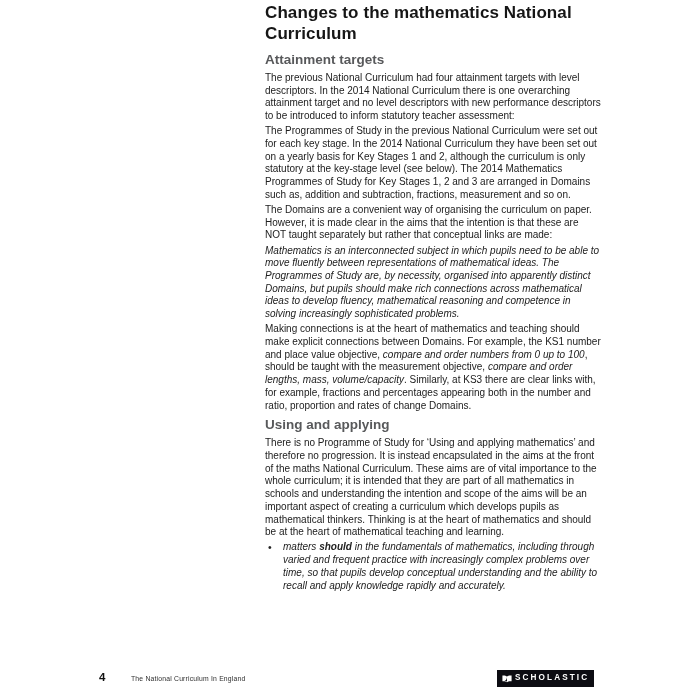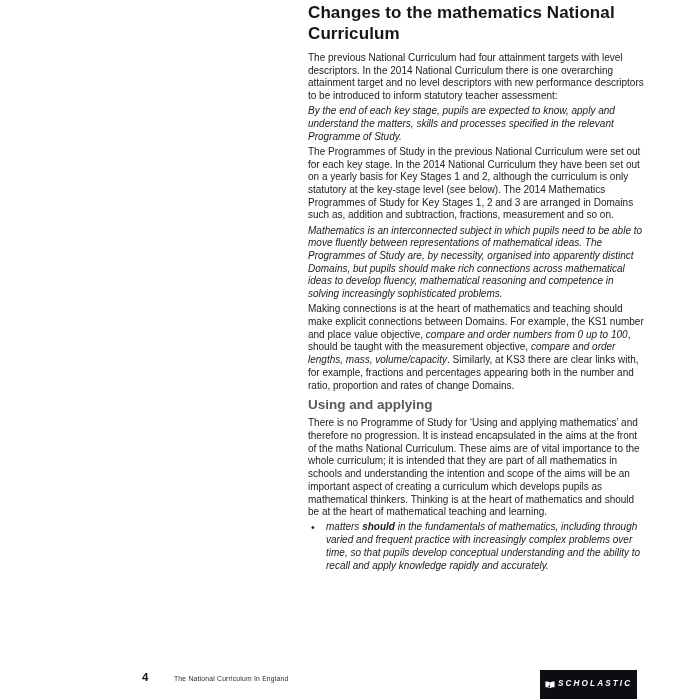--- a/index.html
+++ b/index.html
@@ -3,49 +3,50 @@
 <meta charset="utf-8">
 <style>
   :root{
     --heading-gray:#58595b;
     --text-black:#212121;
     --logo-bg:#0c0c12;
   }
   *{margin:0;padding:0;box-sizing:border-box;}
   html,body{width:700px;height:700px;background:#ffffff;overflow:hidden;}
   body{font-family:"Liberation Sans",sans-serif;color:var(--text-black);position:relative;}
-  .page{position:absolute;inset:0;background:#ffffff;margin-left:43px;}
+  .page{position:absolute;inset:0;background:#ffffff;}
   .content{position:absolute;left:265px;top:2px;width:336px;}
   h1{font-size:17px;line-height:21px;font-weight:bold;color:#161616;margin:0 0 8px 0;letter-spacing:.1px;}
   h2{font-size:13.5px;line-height:15px;font-weight:bold;color:var(--heading-gray);margin:5px 0 5px 0;}
   p{font-size:10px;line-height:12.7px;margin:0 0 2.5px 0;color:var(--text-black);}
   p .i{font-style:italic;}
   p .b{font-weight:bold;}
   .bullet{display:flex;margin:0 0 2.5px 0;}
   .bullet .marker{width:18px;flex:0 0 18px;font-size:10.5px;line-height:12.7px;padding-left:3px;}
   .bullet p{flex:1;margin:0;}
   footer{position:absolute;left:0;right:0;bottom:0;height:24px;}
   .pagenum{position:absolute;left:99px;top:-5px;font-size:11.5px;font-weight:bold;color:#111;}
   .booktitle{position:absolute;left:131px;top:-1px;font-size:6.8px;color:#2e2e2e;letter-spacing:.2px;}
-  .logo{position:absolute;left:497px;top:-6px;height:29px;background:var(--logo-bg);
-        display:flex;align-items:center;padding:0 5px;gap:3px;font-style:italic;}
+  .logo{position:absolute;left:497px;top:-6px;height:17px;background:var(--logo-bg);
+        display:flex;align-items:center;padding:0 5px;gap:3px;}
   .logo-icon{display:flex;align-items:center;}
   .logo-icon svg{display:block;}
   .logo-text{color:#ffffff;font-size:8.2px;font-weight:bold;letter-spacing:2.1px;line-height:1;transform:translateY(.2px);}
 </style>
 </head>
 <body>
 
 <div class="page">
   <main class="content">
     <h1>Changes to the mathematics National Curriculum</h1>
     <div id="sections">
+        <h2>Attainment targets</h2>
         <p><span class="">The previous National Curriculum had four attainment targets with level descriptors. In the 2014 National Curriculum there is one overarching attainment target and no level descriptors with new performance descriptors to be introduced to inform statutory teacher assessment:</span></p>
-        <p><span class="i ">By the end of each key stage, pupils are expected to know, apply and understand the matters, skills and processes specified in the relevant Programme of Study.</span></p>
         <p><span class="">The Programmes of Study in the previous National Curriculum were set out for each key stage. In the 2014 National Curriculum they have been set out on a yearly basis for Key Stages 1 and 2, although the curriculum is only statutory at the key-stage level (see below). The 2014 Mathematics Programmes of Study for Key Stages 1, 2 and 3 are arranged in Domains such as, addition and subtraction, fractions, measurement and so on.</span></p>
+        <p><span class="">The Domains are a convenient way of organising the curriculum on paper. However, it is made clear in the aims that the intention is that these are NOT taught separately but rather that conceptual links are made:</span></p>
         <p><span class="i ">Mathematics is an interconnected subject in which pupils need to be able to move fluently between representations of mathematical ideas. The Programmes of Study are, by necessity, organised into apparently distinct Domains, but pupils should make rich connections across mathematical ideas to develop fluency, mathematical reasoning and competence in solving increasingly sophisticated problems.</span></p>
         <p><span class="">Making connections is at the heart of mathematics and teaching should make explicit connections between Domains. For example, the KS1 number and place value objective, </span><span class="i ">compare and order numbers from 0 up to 100</span><span class="">, should be taught with the measurement objective, </span><span class="i ">compare and order lengths, mass, volume/capacity</span><span class="">. Similarly, at KS3 there are clear links with, for example, fractions and percentages appearing both in the number and ratio, proportion and rates of change Domains.</span></p>
         <h2>Using and applying</h2>
         <p><span class="">There is no Programme of Study for ‘Using and applying mathematics’ and therefore no progression. It is instead encapsulated in the aims at the front of the maths National Curriculum. These aims are of vital importance to the whole curriculum; it is intended that they are part of all mathematics in schools and understanding the intention and scope of the aims will be an important aspect of creating a curriculum which develops pupils as mathematical thinkers. Thinking is at the heart of mathematics and should be at the heart of mathematical teaching and learning.</span></p>
         <div class="bullet">
           <span class="marker i">•</span>
           <p><span class="i ">matters </span><span class="i b">should</span><span class="i "> in the fundamentals of mathematics, including through varied and frequent practice with increasingly complex problems over time, so that pupils develop conceptual understanding and the ability to recall and apply knowledge rapidly and accurately.</span></p>
         </div>
       </div>
   </main>

